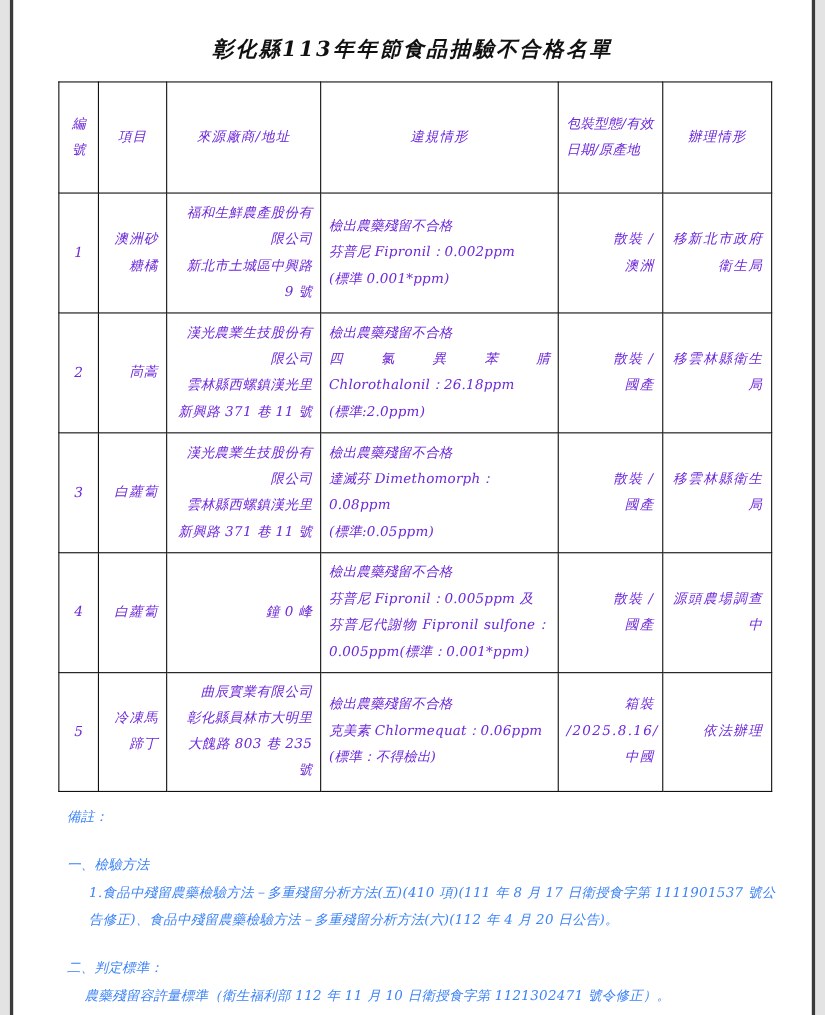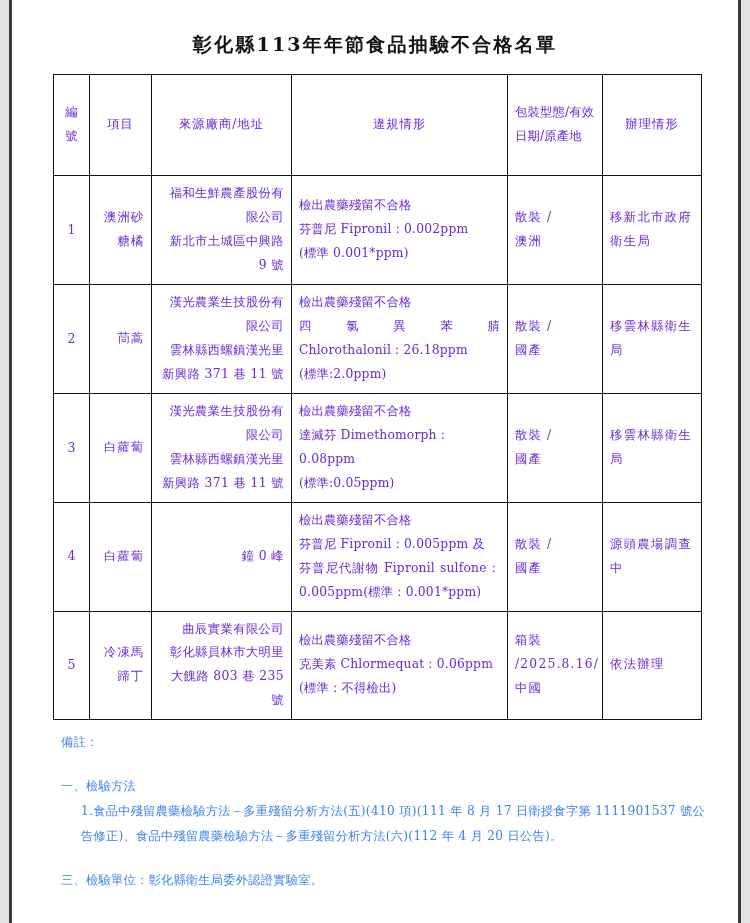--- a/index.html
+++ b/index.html
@@ -37,20 +37,21 @@
     right: 0; top: 0; bottom: 0;
     width: 3px;
     background: #3a3a3a;
   }
   .sheet {
     position: relative;
     width: 732px;
     height: 923px;
     box-sizing: border-box;
     padding: 0 0 4px 0;
+    font-style: italic;
   }
 
   
   .doc-title {
     margin: 0;
     padding-top: 32px;
     padding-bottom: 16px;
     text-align: center;
     font-size: 19px;
     font-weight: 600;
@@ -114,21 +115,21 @@
     text-align: right;
     letter-spacing: 0.4px;
     line-height: 2.0;
   }
   td.c-viol {
     text-align: left;
     letter-spacing: 0.2px;
     line-height: 2.05;
   }
   td.c-pk, td.c-act {
-    text-align: left;
+    text-align: right;
     letter-spacing: 1.2px;
     line-height: 2.0;
   }
   td.c-act {
     letter-spacing: 1.4px;
   }
   .spread {
     display: block;
     text-align: justify;
     text-align-last: justify;
@@ -289,19 +290,23 @@
     </div>
 
     <div class="notes">
       <span class="nt-head">備註：</span>
       <div id="notes-list">
           <div>
             <span class="nt-sec">一、檢驗方法</span>
             <span class="nt-sub">1.食品中殘留農藥檢驗方法－多重殘留分析方法(五)(410 項)(111 年 8 月 17 日衛授食字第 1111901537 號公告修正)、食品中殘留農藥檢驗方法－多重殘留分析方法(六)(112 年 4 月 20 日公告)。</span>
           </div>
           <div>
+            <span class="nt-sec">二、判定標準：</span>
+            <span class="nt-body">農藥殘留容許量標準（衛生福利部 112 年 11 月 10 日衛授食字第 1121302471 號令修正）。</span>
+          </div>
+          <div>
             <span class="nt-sec">三、檢驗單位：彰化縣衛生局委外認證實驗室。</span>
           </div>
         </div>
     </div>
 
   </div>
 </div>
 
 </body></html>

